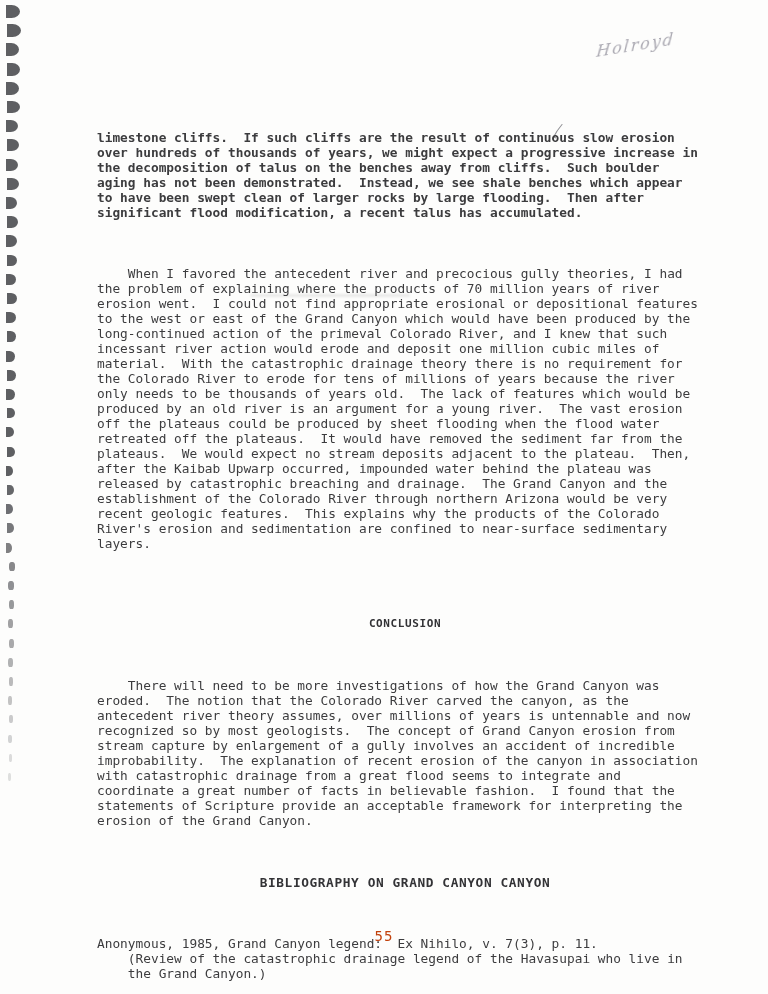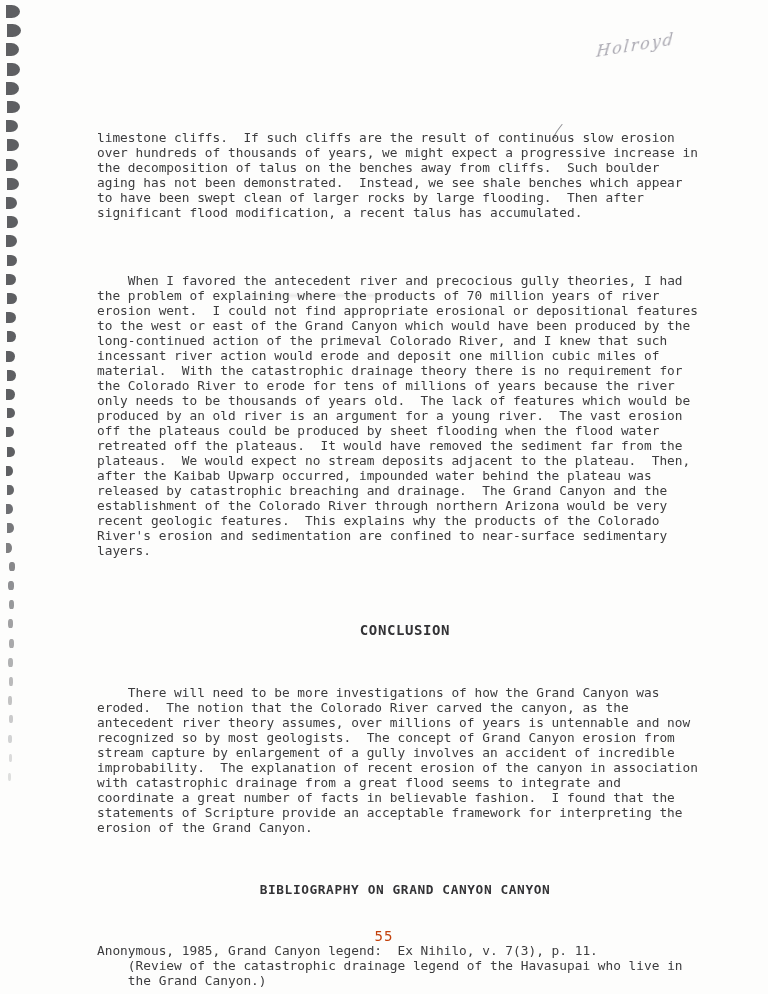--- a/index.html
+++ b/index.html
@@ -38,21 +38,21 @@
   .text-col {
     position: absolute;
     left: 97px;
     top: 100px;
     width: 616px;
     font-size: 12.8px;
     line-height: 15px;
     white-space: pre-wrap;
   }
   .para { margin: 0; }
-  .para-1 { margin-bottom: 23px; }
+  .para-1 { margin-bottom: 16px; font-weight: bold; }
   .para-2 { margin-bottom: 20px; }
   .section-heading {
     font-weight: 700;
     text-align: center;
     letter-spacing: 0.6px;
     color: #333336;
     margin: 0 0 17px 0;
   }
   .conclusion-para { margin-bottom: 2px; }
   .bib-heading { margin-bottom: 16px; }
@@ -153,21 +153,21 @@
 off the plateaus could be produced by sheet flooding when the flood water
 retreated off the plateaus.  It would have removed the sediment far from the
 plateaus.  We would expect no stream deposits adjacent to the plateau.  Then,
 after the Kaibab Upwarp occurred, impounded water behind the plateau was
 released by catastrophic breaching and drainage.  The Grand Canyon and the
 establishment of the Colorado River through northern Arizona would be very
 recent geologic features.  This explains why the products of the Colorado
 River's erosion and sedimentation are confined to near-surface sedimentary
 layers.</p>
 
-    <h2 class="section-heading" style="font-size:14px;">CONCLUSION</h2>
+    <h2 class="section-heading" style="font-size:11px;">CONCLUSION</h2>
     <p class="para conclusion-para">    There will need to be more investigations of how the Grand Canyon was
 eroded.  The notion that the Colorado River carved the canyon, as the
 antecedent river theory assumes, over millions of years is untennable and now
 recognized so by most geologists.  The concept of Grand Canyon erosion from
 stream capture by enlargement of a gully involves an accident of incredible
 improbability.  The explanation of recent erosion of the canyon in association
 with catastrophic drainage from a great flood seems to integrate and
 coordinate a great number of facts in believable fashion.  I found that the
 statements of Scripture provide an acceptable framework for interpreting the
 erosion of the Grand Canyon.</p>

